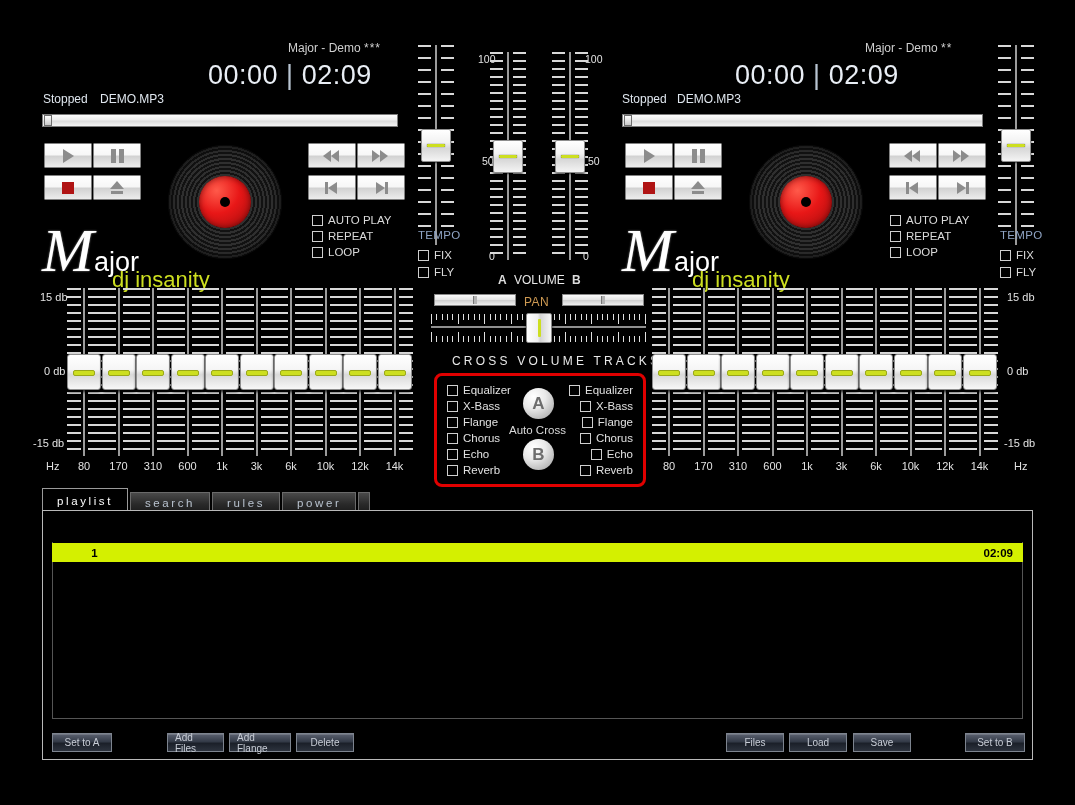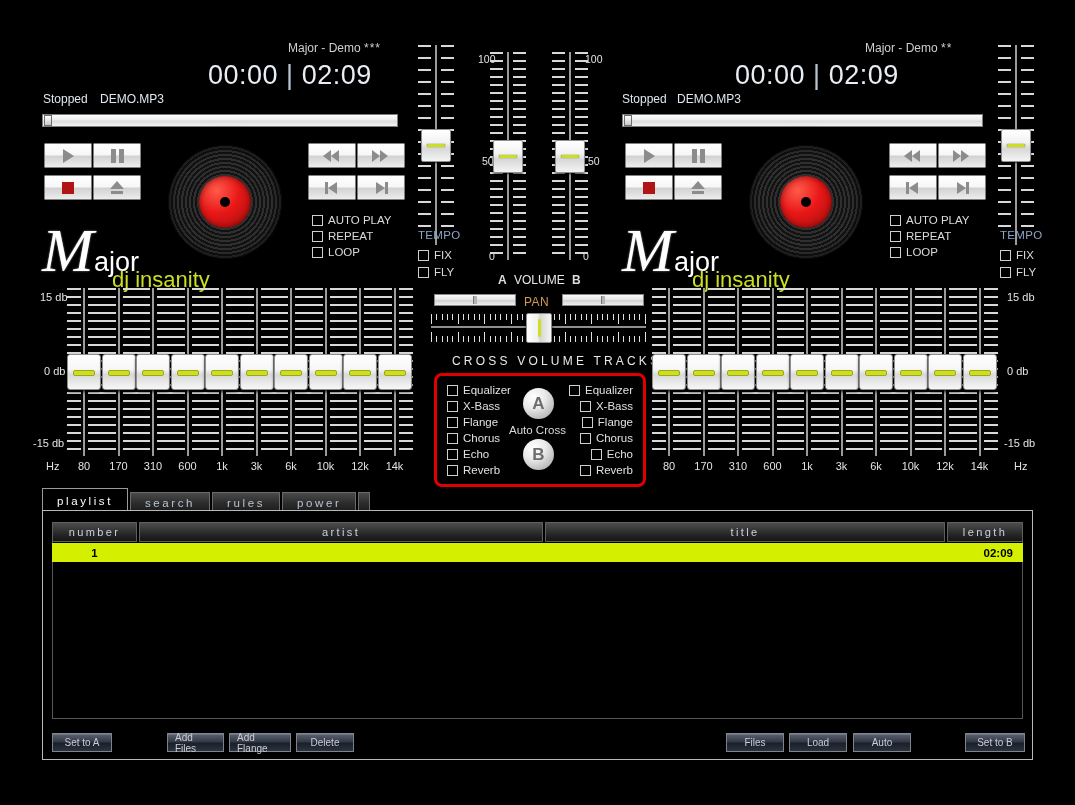--- a/index.html
+++ b/index.html
@@ -1793,39 +1793,33 @@
 
   <div class="tabs" id="tabs">
       <div class="tab active">playlist</div>
       <div class="tab">search</div>
       <div class="tab">rules</div>
       <div class="tab">power</div>
       <div class="tab filler"></div>
     </div>
 
   <div class="plpanel">
-    <div class="thead">
-      <div class="th" style="width:85px;">number</div>
-      <div class="th" style="width:404px;">artist</div>
-      <div class="th" style="width:400px;">title</div>
-      <div class="th" style="flex:1;">length</div>
-    </div>
 
     <div class="plbody"></div>
 
     <div class="trow" style="top:32px;">
       <span style="width:85px; text-align:center;">1</span>
       <span style="flex:1; text-align:right; padding-right:10px;">02:09</span>
     </div>
 
     <div class="btn" style="left:9px;   top:222px; width:60px;">Set to A</div>
     <div class="btn" style="left:124px; top:222px; width:57px;">Add Files</div>
     <div class="btn" style="left:186px; top:222px; width:62px;">Add Flange</div>
     <div class="btn" style="left:253px; top:222px; width:58px;">Delete</div>
 
 
     <div class="btn" style="left:683px; top:222px; width:58px;">Files</div>
     <div class="btn" style="left:746px; top:222px; width:58px;">Load</div>
-    <div class="btn" style="left:810px; top:222px; width:58px;">Auto</div>
+    <div class="btn" style="left:810px; top:222px; width:58px;">Save</div>
     <div class="btn" style="left:922px; top:222px; width:60px;">Set to B</div>
   </div>
 
 </div>
 
 </body></html>

